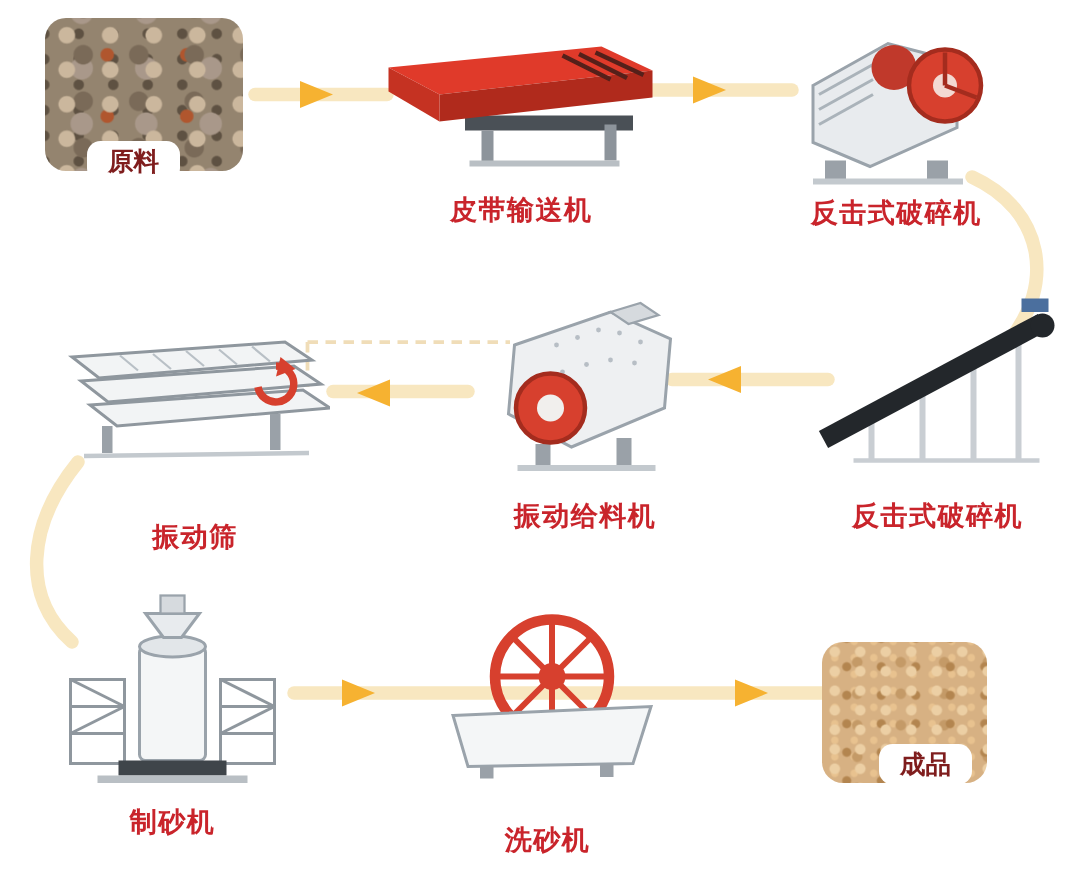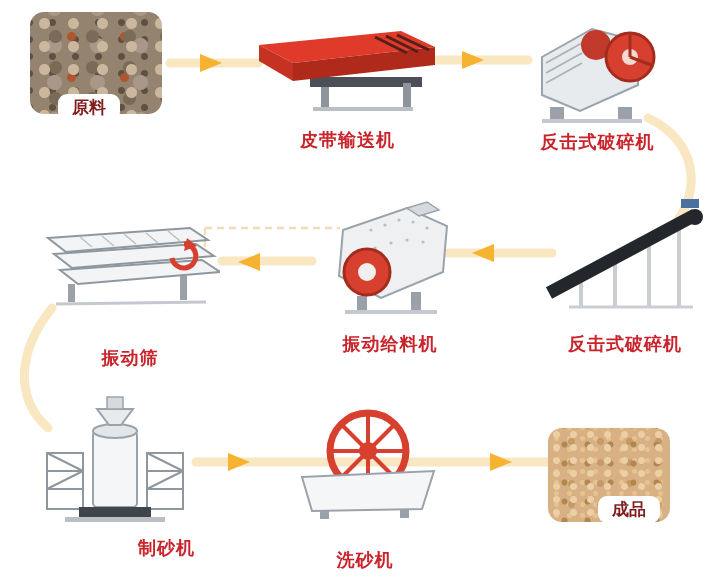--- a/index.html
+++ b/index.html
@@ -176,21 +176,21 @@
         <line x1="112" y1="58" x2="148" y2="76"></line>
           <line x1="148" y1="76" x2="112" y2="94"></line>
       </g>
       <rect x="58" y="36" width="44" height="76" rx="4" fill="#f4f6f7" stroke="#9aa3ab" stroke-width="2"></rect>
       <ellipse cx="80" cy="36" rx="22" ry="7" fill="#e2e6e9" stroke="#9aa3ab" stroke-width="2"></ellipse>
       <polygon points="62,14 98,14 86,30 74,30" fill="#e8ebee" stroke="#9aa3ab" stroke-width="2"></polygon>
       <rect x="72" y="2" width="16" height="12" fill="#d6dade" stroke="#9aa3ab" stroke-width="1.5"></rect>
       <rect x="44" y="112" width="72" height="10" fill="#3f454a"></rect>
       <rect x="30" y="122" width="100" height="5" fill="#b9bfc4"></rect>
     </svg>
-    <div class="m-label" style="margin-top:6px;text-align:right;">制砂机</div>
+    <div class="m-label" style="margin-top:6px;">制砂机</div>
   </div>
 
   <div class="station" style="left:290px;top:405px;width:150px;">
     <svg width="150" height="115" viewBox="0 0 150 115">
       <circle cx="78" cy="46" r="38" fill="none" stroke="#d7402e" stroke-width="7"></circle>
       <g stroke="#d7402e" stroke-width="4">
         <line x1="78" y1="46" x2="78" y2="10"></line>
           <line x1="78" y1="46" x2="104" y2="20"></line>
         <line x1="78" y1="46" x2="114" y2="46"></line>
           <line x1="78" y1="46" x2="104" y2="72"></line>
@@ -200,18 +200,18 @@
           <line x1="78" y1="46" x2="52" y2="20"></line>
       </g>
       <circle cx="78" cy="46" r="9" fill="#d7402e"></circle>
       <polygon points="12,72 144,66 132,104 22,106" fill="#f4f6f7" stroke="#9aa3ab" stroke-width="2"></polygon>
       <rect x="30" y="106" width="9" height="8" fill="#9aa1a8"></rect>
       <rect x="110" y="104" width="9" height="9" fill="#9aa1a8"></rect>
     </svg>
     <div class="m-label" style="margin-top:28px;">洗砂机</div>
   </div>
 
-  <div class="photo-wrap" style="left:548px;top:428px;width:122px;height:94px;">
+  <div class="photo-wrap" style="left:548px;top:428px;width:110px;height:94px;">
     <div class="photo sand"></div>
     <div class="tag" style="right:10px;top:68px;">成品</div>
   </div>
 
 </div>
 
 </body></html>

